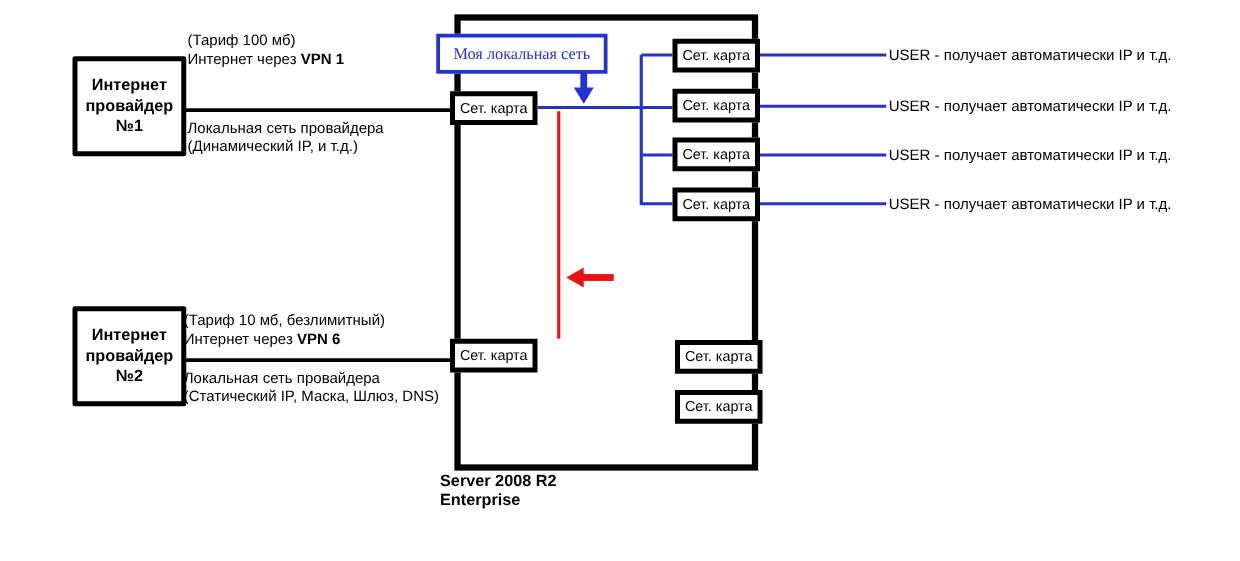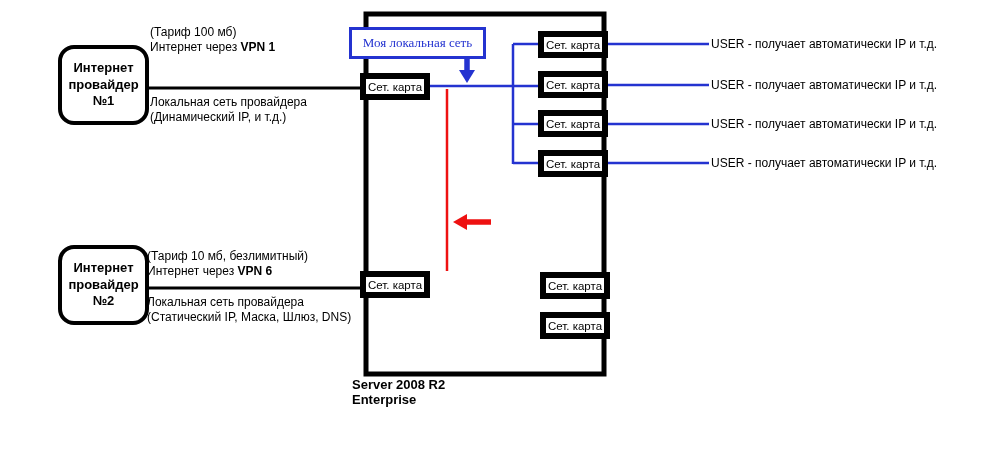--- a/index.html
+++ b/index.html
@@ -8,24 +8,24 @@
   .canvas { position:relative; width:992px; height:449px; background:#fff; overflow:hidden; }
   svg.wires { position:absolute; left:0; top:0; pointer-events:none; }
   .server-rect { fill:none; stroke:#000; stroke-width:5; }
   line.k { stroke:#000; stroke-width:3; }
   line.b { stroke:var(--blue,#2433d0); stroke-width:2.5; }
   line.r { stroke:var(--red,#ee1111); stroke-width:2.5; }
   line.w5 { stroke-width:5.5; }
   .bf { fill:var(--blue,#2433d0); }
   .rf { fill:var(--red,#ee1111); }
   .pre { white-space:pre-line; }
-  .pbox { position:absolute; width:91px; height:80px; border:4px solid #000; border-radius:16px;
+  .pbox { position:absolute; width:91px; height:80px; border:4px solid #000; border-radius:2px;
           background:#fff; display:flex; align-items:center; justify-content:center;
           text-align:center; font-weight:bold; font-size:13px; line-height:1.3; }
-  .netcard { position:absolute; width:70px; height:27px; background:#fff; border:6px solid #000000;
+  .netcard { position:absolute; width:70px; height:27px; background:#fff; border:4px solid #000000;
              display:flex; align-items:center; justify-content:center; font-size:11.5px; }
   .ann { position:absolute; font-size:12px; line-height:15px; text-align:left; }
   .bluebox { position:absolute; left:349px; top:27px; width:137px; height:32px; background:#fff;
              border:3px solid var(--blue,#2433d0); color:var(--blue,#2433d0);
              display:flex; align-items:center; justify-content:center; font-size:13px;font-family:Liberation Serif, serif; }
   .redbox { position:absolute; left:478px; top:196px; width:143px; height:60px; background:#fff;
             border:3px solid var(--red,#ee1111); color:var(--red,#ee1111);
             font-size:12px; line-height:15px; display:flex; align-items:center;
             padding-left:9px; text-align:left; }
   .user { position:absolute; font-size:12px; white-space:nowrap; }

